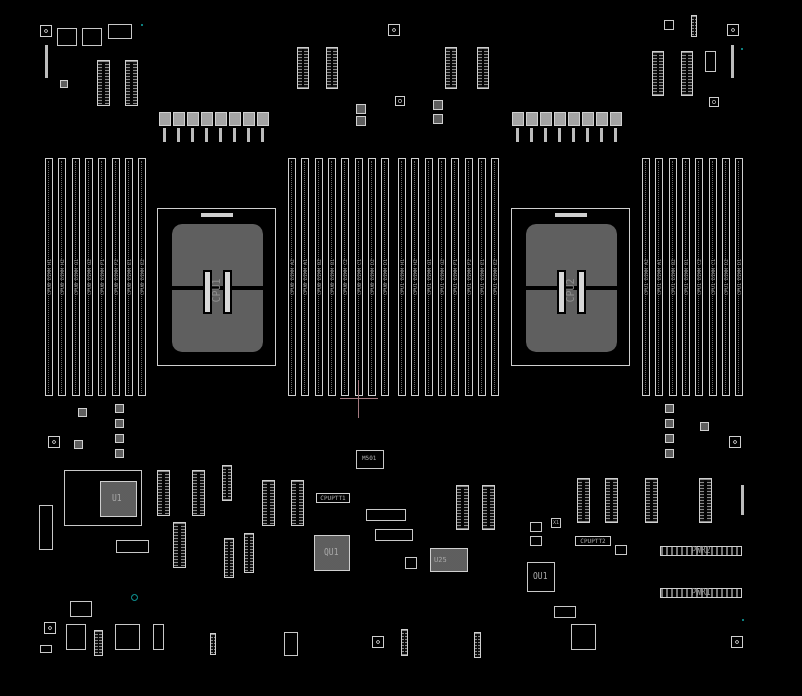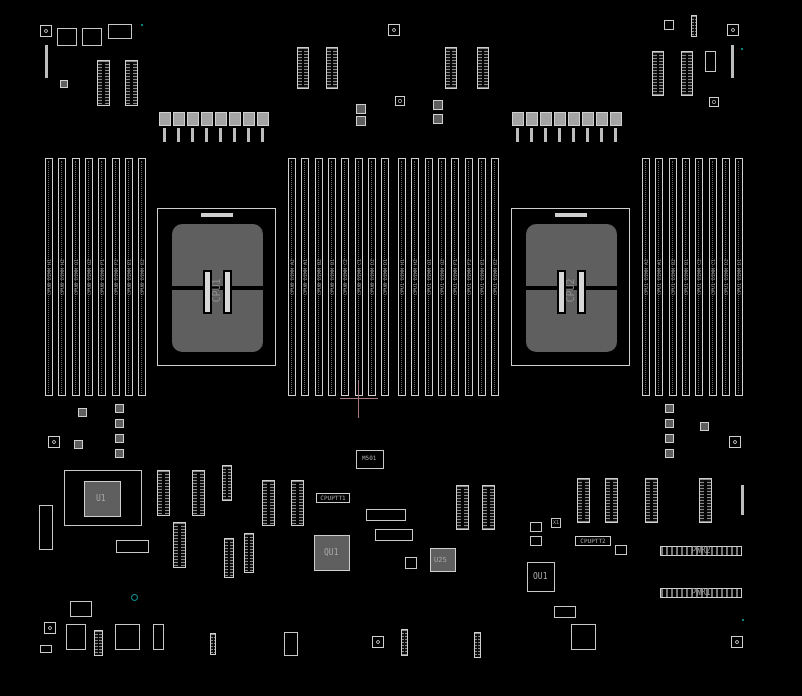--- a/index.html
+++ b/index.html
@@ -244,21 +244,21 @@
   <div class="ic" style="left:665px;top:434px;width:9px;height:9px;"></div>
   <div class="ic" style="left:665px;top:449px;width:9px;height:9px;"></div>
   <div class="ic" style="left:700px;top:422px;width:9px;height:9px;"></div>
   <div class="sq" style="left:729px;top:436px;width:12px;height:12px;"></div>
 
   <div class="c" style="left:356px;top:450px;width:28px;height:19px;">
     <span class="chiplabel" style="left:5px;top:3px;font-size:6px;">M501</span>
   </div>
 
   <div class="c" style="left:64px;top:470px;width:78px;height:56px;"></div>
-  <div class="ic" style="left:84px;top:481px;width:37px;height:36px;">
+  <div class="ic" style="left:100px;top:481px;width:37px;height:36px;">
     <span class="chiplabel" style="left:11px;top:12px;font-size:8px;">U1</span>
   </div>
   <div class="c" style="left:39px;top:505px;width:14px;height:45px;"></div>
   <div class="c" style="left:116px;top:540px;width:33px;height:13px;"></div>
 
   <div class="hdr" style="left:157px;top:470px;width:13px;height:46px;"></div>
   <div class="hdr" style="left:192px;top:470px;width:13px;height:46px;"></div>
   <div class="hdr" style="left:173px;top:522px;width:13px;height:46px;"></div>
   <div class="hdr" style="left:222px;top:465px;width:10px;height:36px;"></div>
   <div class="hdr" style="left:224px;top:538px;width:10px;height:40px;"></div>
@@ -267,21 +267,21 @@
   <div class="hdr" style="left:244px;top:533px;width:10px;height:40px;"></div>
 
   <div class="tag" style="left:316px;top:493px;width:34px;height:10px;">CPUPTT1</div>
 
   <div class="ic" style="left:314px;top:535px;width:36px;height:36px;">
     <span class="chiplabel" style="left:9px;top:12px;font-size:8px;">QU1</span>
   </div>
   <div class="c" style="left:366px;top:509px;width:40px;height:12px;"></div>
   <div class="c" style="left:375px;top:529px;width:38px;height:12px;"></div>
 
-  <div class="ic" style="left:430px;top:548px;width:26px;height:24px;">
+  <div class="ic" style="left:430px;top:548px;width:38px;height:24px;">
     <span class="chiplabel" style="left:3px;top:7px;font-size:7px;">U25</span>
   </div>
   <div class="c" style="left:405px;top:557px;width:12px;height:12px;"></div>
 
   <div class="hdr" style="left:456px;top:485px;width:13px;height:45px;"></div>
   <div class="hdr" style="left:482px;top:485px;width:13px;height:45px;"></div>
   <div class="hdr" style="left:577px;top:478px;width:13px;height:45px;"></div>
   <div class="hdr" style="left:605px;top:478px;width:13px;height:45px;"></div>
   <div class="hdr" style="left:645px;top:478px;width:13px;height:45px;"></div>
   <div class="hdr" style="left:699px;top:478px;width:13px;height:45px;"></div>

